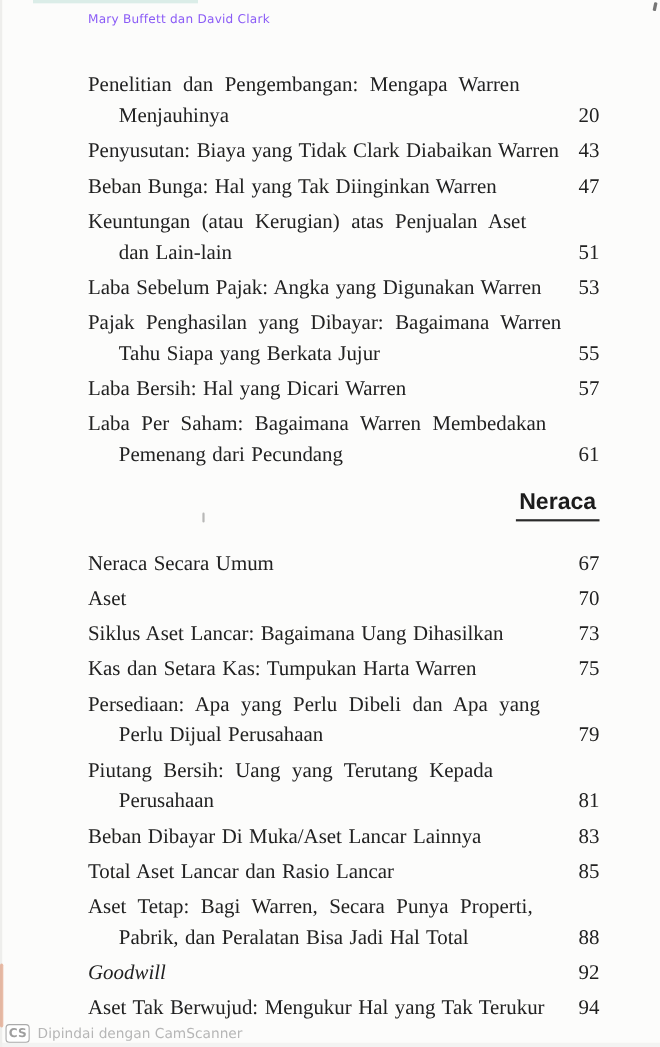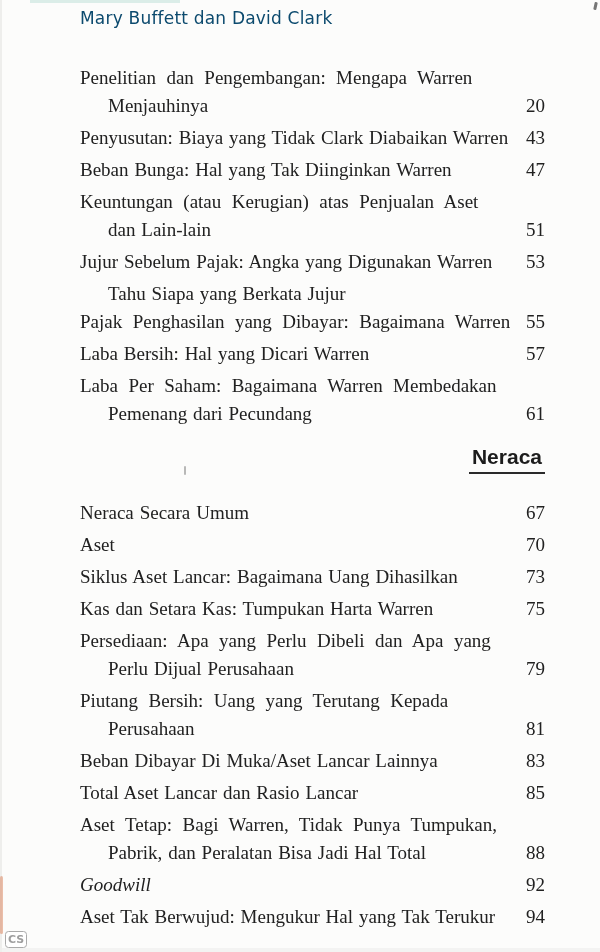--- a/index.html
+++ b/index.html
@@ -11,23 +11,23 @@
     font-family: "Liberation Serif", "DejaVu Serif", serif;
     color: #212121;
   }
   .page-inner {
     position: absolute; inset: 0;
     padding: 6px 55px 0 80px;
     box-sizing: border-box;
   }
   .running-header {
     font-family: "DejaVu Sans", sans-serif;
-    font-size: 17px;
+    font-size: 11px;
     letter-spacing: 0.2px;
-    color: #0c4a6e;
+    color: #8b5cf6;
     line-height: 24px;
   }
   .toc { margin-top: 34px; }
   .toc-group { }
   .entry {
     display: flex;
     align-items: flex-end;
     gap: 24px;
     margin-bottom: 4px;
     font-size: 19px;
@@ -151,28 +151,28 @@
         </div>
         <div class="entry">
           <div class="title">
             <div class="line fill">Keuntungan (atau Kerugian) atas Penjualan Aset</div>
             <div class="line indent">dan Lain-lain</div>
           </div>
           <div class="pagenum">51</div>
         </div>
         <div class="entry">
           <div class="title">
-            <div class="line">Jujur Sebelum Pajak: Angka yang Digunakan Warren</div>
+            <div class="line">Laba Sebelum Pajak: Angka yang Digunakan Warren</div>
           </div>
           <div class="pagenum">53</div>
         </div>
         <div class="entry">
           <div class="title">
+            <div class="line fill">Pajak Penghasilan yang Dibayar: Bagaimana Warren</div>
             <div class="line indent">Tahu Siapa yang Berkata Jujur</div>
-            <div class="line fill">Pajak Penghasilan yang Dibayar: Bagaimana Warren</div>
           </div>
           <div class="pagenum">55</div>
         </div>
         <div class="entry">
           <div class="title">
             <div class="line">Laba Bersih: Hal yang Dicari Warren</div>
           </div>
           <div class="pagenum">57</div>
         </div>
         <div class="entry">
@@ -230,21 +230,21 @@
           <div class="pagenum">83</div>
         </div>
         <div class="entry">
           <div class="title">
             <div class="line">Total Aset Lancar dan Rasio Lancar</div>
           </div>
           <div class="pagenum">85</div>
         </div>
         <div class="entry">
           <div class="title">
-            <div class="line fill">Aset Tetap: Bagi Warren, Tidak Punya Tumpukan,</div>
+            <div class="line fill">Aset Tetap: Bagi Warren, Secara Punya Properti,</div>
             <div class="line indent">Pabrik, dan Peralatan Bisa Jadi Hal Total</div>
           </div>
           <div class="pagenum">88</div>
         </div>
         <div class="entry">
           <div class="title italic">
             <div class="line">Goodwill</div>
           </div>
           <div class="pagenum">92</div>
         </div>
@@ -253,13 +253,14 @@
             <div class="line">Aset Tak Berwujud: Mengukur Hal yang Tak Terukur</div>
           </div>
           <div class="pagenum">94</div>
         </div>
       </div>
     </div>
 </div>
 
 <div class="watermark">
   <span class="cs-badge">CS</span>
+  <span class="watermark-label">Dipindai dengan CamScanner</span>
 </div>
 
 </body></html>

